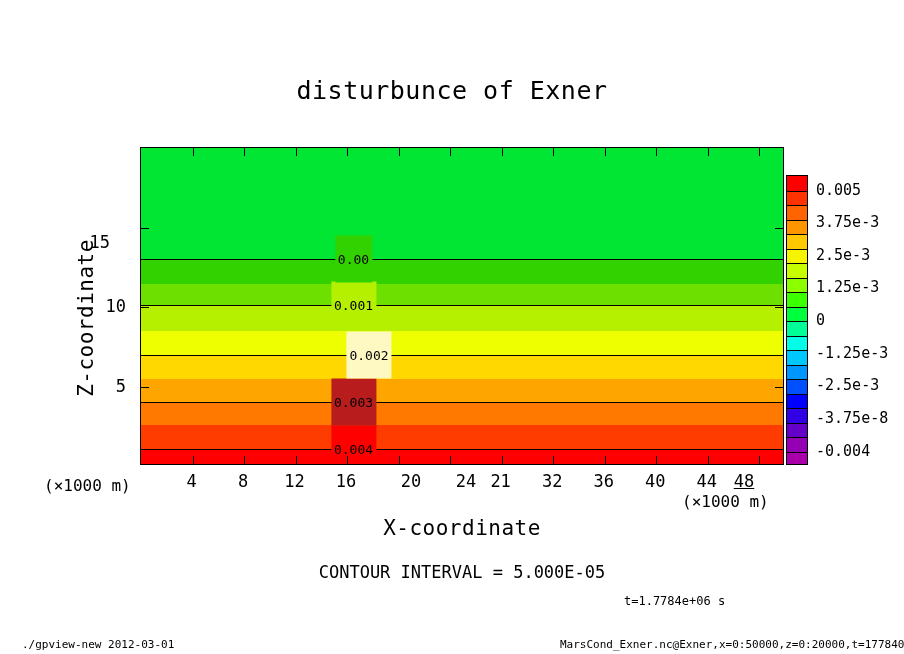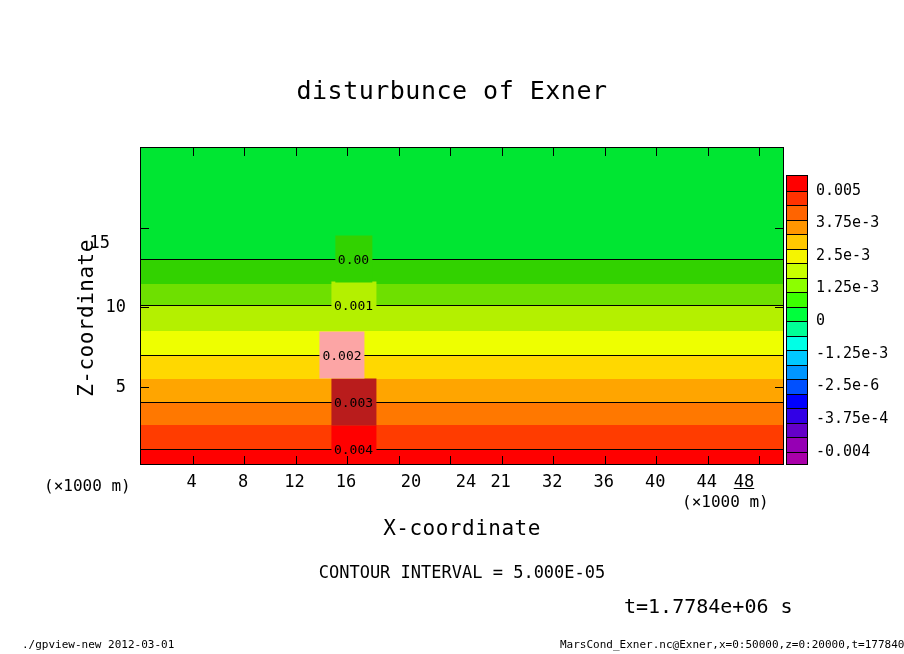--- a/index.html
+++ b/index.html
@@ -92,21 +92,21 @@
     font-size: 16px;
   }
 
   #contour-interval {
     left: 140px; top: 562px; width: 644px;
     text-align: center;
     font-size: 17px;
   }
   #time-stamp {
     left: 624px; top: 594px;
-    font-size: 20px;
+    font-size: 12px;
   }
   #footer-left {
     left: 22px; top: 638px;
     font-size: 11px;
   }
   #footer-right {
     left: 560px; top: 638px;
     font-size: 11px;
   }
 
@@ -149,21 +149,21 @@
       <div class="band" style="top: 135.15px; height: 22.86px; background: rgb(110, 224, 0);"></div>
       <div class="band" style="top: 111.3px; height: 24.45px; background: rgb(50, 210, 0);"></div>
       <div class="band" style="top: 0px; height: 111.9px; background: rgb(0, 230, 50);"></div>
     </div>
   <div id="clines">
       <div class="cline" style="top: 300.51px;"></div>
       <div class="clabel" style="left: 212.52px; top: 300.51px; background: rgb(255, 0, 0);">0.004</div>
       <div class="cline" style="top: 254.4px;"></div>
       <div class="clabel" style="left: 212.52px; top: 254.4px; background: #b91c1c;">0.003</div>
       <div class="cline" style="top: 206.7px;"></div>
-      <div class="clabel" style="left: 201px; top: 206.7px; background: #fca5a5;">0.002</div>
+      <div class="clabel" style="left: 228px; top: 206.7px; background: #fef9c3;">0.002</div>
       <div class="cline" style="top: 157.41px;"></div>
       <div class="clabel" style="left: 212.52px; top: 157.41px; background: rgb(180, 240, 0);">0.001</div>
       <div class="cline" style="top: 111.3px;"></div>
       <div class="clabel" style="left: 212.52px; top: 111.3px; background: rgb(50, 210, 0);">0.00</div>
     </div>
   <div id="ticks-in">
       <div class="tick-b" style="left: 51.52px;"></div>
       <div class="tick-t" style="left: 51.52px;"></div>
       <div class="tick-b" style="left: 103.04px;"></div>
       <div class="tick-t" style="left: 103.04px;"></div>
@@ -269,17 +269,17 @@
       <div class="cb-sep" style="top: 261px;"></div>
       <div class="cb-sep" style="top: 275.5px;"></div>
     </div>
   <div id="cb-labels">
       <div class="cb-label" style="top: 14.5px;">0.005</div>
       <div class="cb-label" style="top: 47.125px;">3.75e-3</div>
       <div class="cb-label" style="top: 79.75px;">2.5e-3</div>
       <div class="cb-label" style="top: 112.375px;">1.25e-3</div>
       <div class="cb-label" style="top: 145px;">0</div>
       <div class="cb-label" style="top: 177.625px;">-1.25e-3</div>
-      <div class="cb-label" style="top: 210.25px;">-2.5e-6</div>
-      <div class="cb-label" style="top: 242.875px;">-3.75e-4</div>
+      <div class="cb-label" style="top: 210.25px;">-2.5e-3</div>
+      <div class="cb-label" style="top: 242.875px;">-3.75e-8</div>
       <div class="cb-label" style="top: 275.5px;">-0.004</div>
     </div>
 </div>
 
 </body></html>

